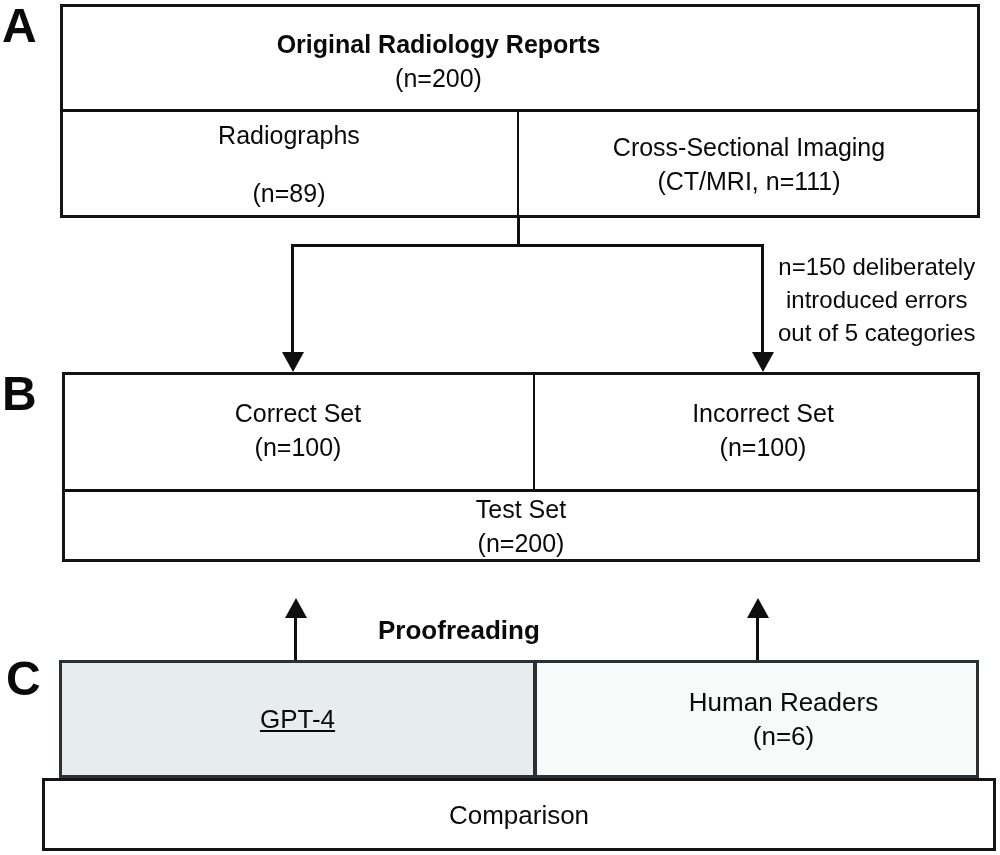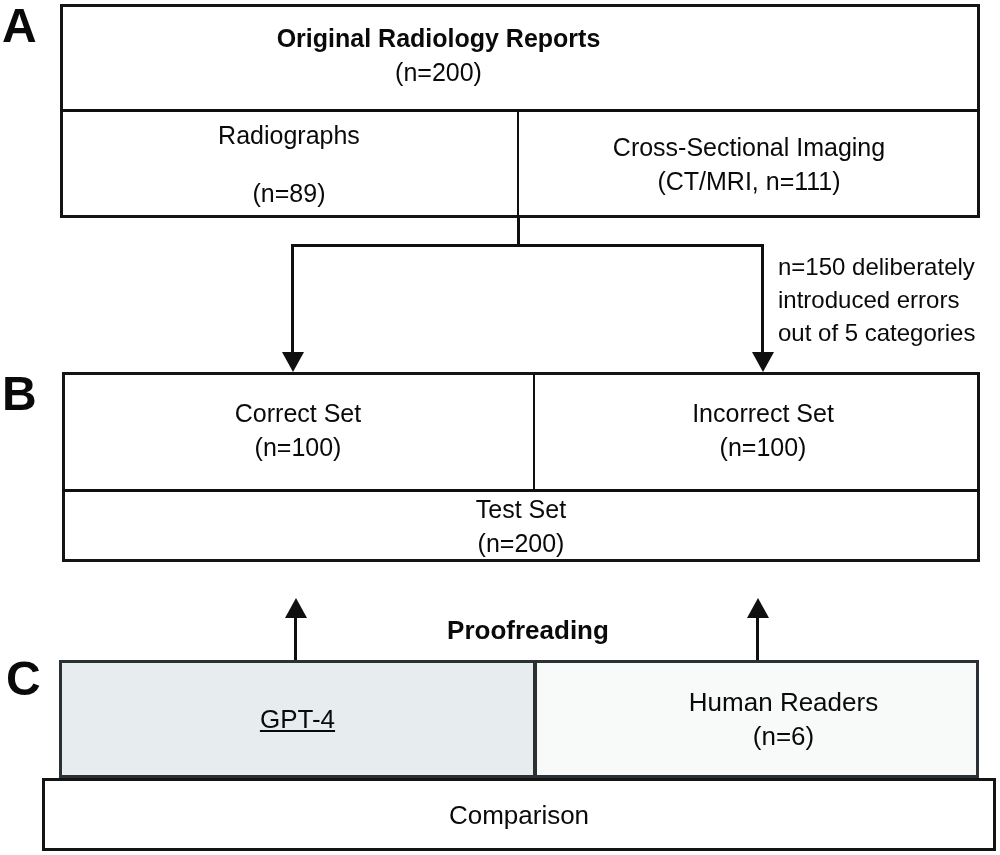--- a/index.html
+++ b/index.html
@@ -33,28 +33,28 @@
     text-align:center;
     font-size:25px;
     line-height:34px;
   }
   .cell .t-bold{font-weight:bold;}
   .vline,.hline{position:absolute;background:#0f0f0f;}
   .annotation{
     position:absolute;
     font-size:24px;
     line-height:33px;
-    text-align:left;
+    text-align:center;
     white-space:nowrap;
   }
   .proof-label{
     position:absolute;
     font-size:26px;
     font-weight:bold;
-    text-align:center;
+    text-align:left;
   }
   .arrow-shaft{position:absolute;background:#0f0f0f;width:3px;}
   .arrow-head{position:absolute;width:0;height:0;}
   .arrow-head.down{
     border-left:11px solid transparent;
     border-right:11px solid transparent;
     border-top:20px solid #0f0f0f;
   }
   .arrow-head.up{
     border-left:11px solid transparent;
@@ -68,21 +68,21 @@
 <div id="canvas">
 
   <div class="abs section-label" style="left:2px;top:2px;">A</div>
 
   <div class="box" style="left:60px;top:4px;width:920px;height:214px;border:3px solid #141414;"></div>
 
   <div class="hline" style="left:60px;top:109px;width:920px;height:3px;"></div>
 
   <div class="vline" style="left:517px;top:112px;width:2px;height:106px;"></div>
 
-  <div class="cell" style="left:63px;top:5px;width:751px;height:100px;">
+  <div class="cell" style="left:63px;top:11px;width:751px;height:100px;">
     <div class="t-bold">Original Radiology Reports</div>
     <div>(n=200)</div>
   </div>
 
   <div class="cell" style="left:63px;top:114px;width:452px;height:100px;gap:24px;">
     <div>Radiographs</div>
     <div>(n=89)</div>
   </div>
 
   <div class="cell" style="left:521px;top:114px;width:456px;height:100px;">

